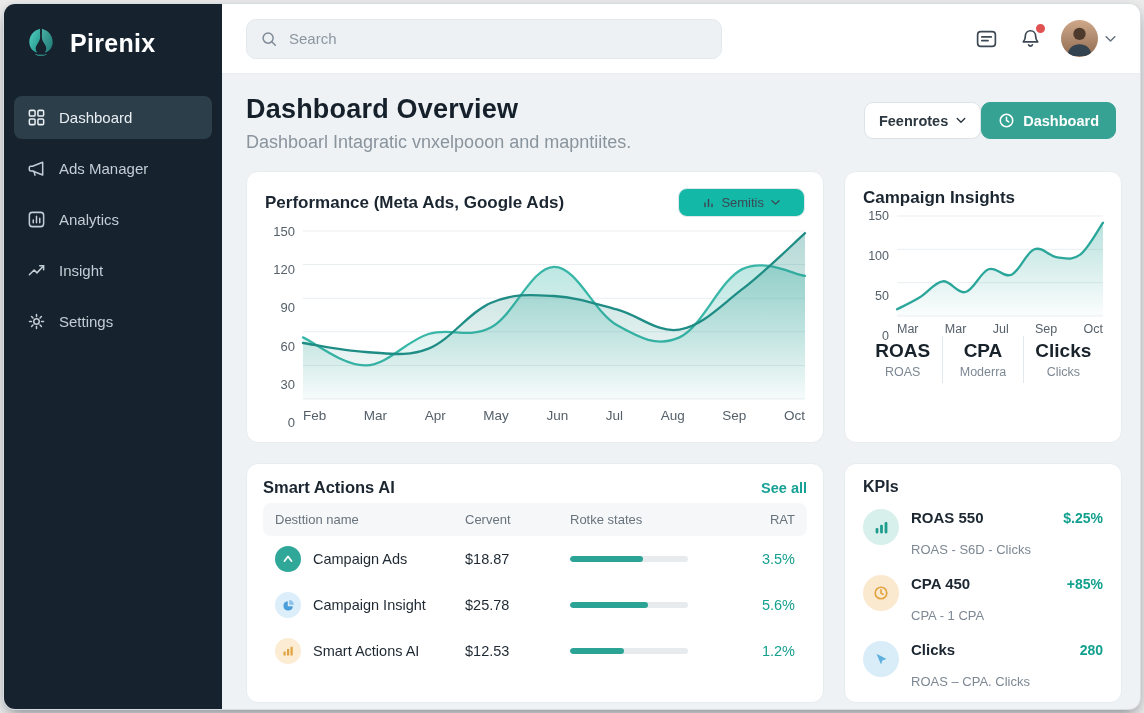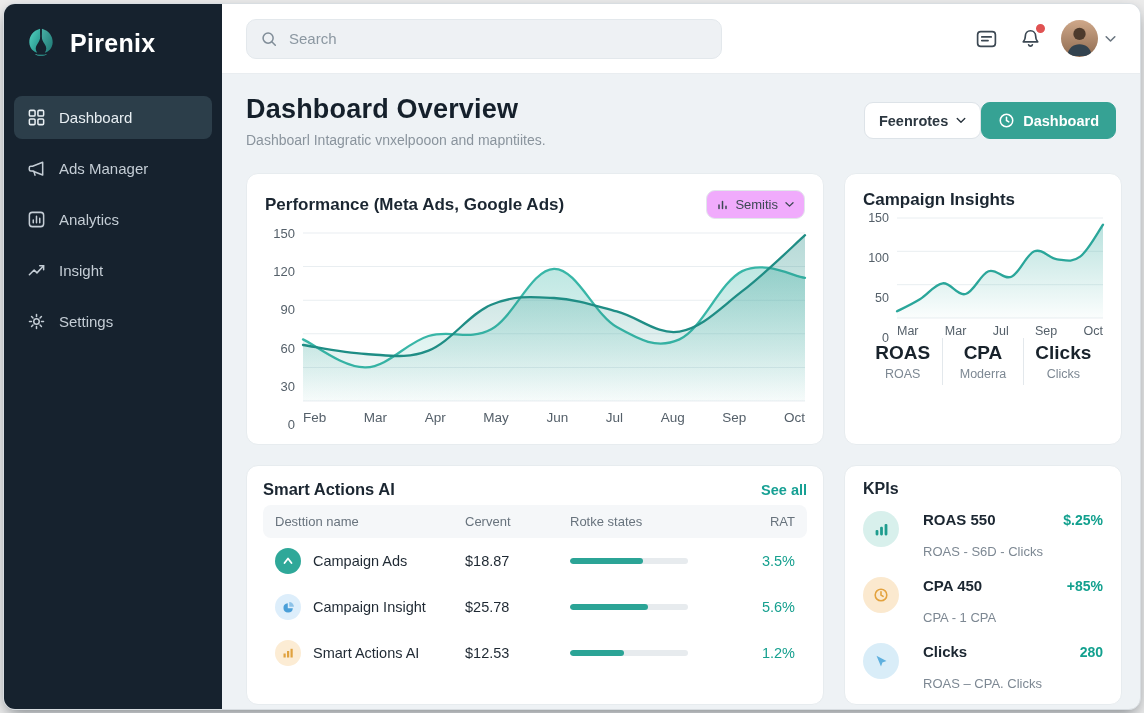--- a/index.html
+++ b/index.html
@@ -27,35 +27,35 @@
   .search input{border:0;outline:0;background:transparent;font-size:15px;color:#3c4853;width:100%;font-family:inherit}
   .search input::placeholder{color:#8b97a1}
   .topbar-right{display:flex;align-items:center;gap:18px}
   .icon-btn{background:none;border:none;cursor:pointer;color:#3c4853;display:flex;align-items:center;position:relative;padding:2px}
   .badge{position:absolute;top:-4px;right:-4px;width:13px;height:13px;background:#e05252;border-radius:50%;border:2px solid #fff}
   .avatar-wrap{display:flex;align-items:center;gap:7px;cursor:pointer}
   .avatar{width:37px;height:37px;border-radius:50%;overflow:hidden;display:block}
   .chev{color:#6b7680;display:flex}
 
   .content{flex:1;padding:20px 24px 0}
-  .page-head{display:flex;justify-content:space-between;align-items:flex-start;margin-bottom:25px}
+  .page-head{display:flex;justify-content:space-between;align-items:flex-start;margin-bottom:18px}
   h1{font-size:27px;color:#15202b;font-weight:bold;letter-spacing:.2px}
-  .subtitle{font-size:14px;color:#8a949d;margin-top:7px}
+  .subtitle{font-size:18px;color:#8a949d;margin-top:7px}
   .head-actions{display:flex;gap:0;margin-top:8px}
   .btn{display:inline-flex;align-items:center;gap:8px;border-radius:9px;font-size:14.5px;cursor:pointer;font-family:inherit}
   .btn-outline{background:#fff;border:1px solid #dde3e8;color:#2c3740;padding:9px 14px;font-weight:bold}
   .btn-primary{background:#36a294;border:1px solid #36a294;color:#fff;padding:9px 16px;font-weight:bold}
 
   .grid{display:grid;grid-template-columns:578px 278px;grid-template-rows:272px 240px;gap:20px}
   .card{background:#fff;border:1px solid #e7ecef;border-radius:12px;padding:16px 18px;overflow:hidden}
   .card h2{font-size:17px;color:#1b2631;font-weight:bold}
   .card-head{display:flex;justify-content:space-between;align-items:center;margin-bottom:14px}
 
   .pill{display:inline-flex;align-items:center;gap:7px;border:1px solid #e2e7eb;border-radius:9px;
-        padding:6px 10px;font-size:13px;color:#3c4853;background:#f0abfc;cursor:pointer;font-family:inherit}
+        padding:6px 24px;font-size:13px;color:#3c4853;background:#14b8a6;cursor:pointer;font-family:inherit}
 
   
   .chart-wrap{display:flex;gap:8px}
   .y-axis{display:flex;flex-direction:column;justify-content:space-between;text-align:right;
           font-size:13px;color:#55606a;width:30px;margin-top:-7px;margin-bottom:-7px}
   .x-axis{display:flex;justify-content:space-between;margin-top:9px;font-size:13.5px;color:#55606a}
   svg.chart{display:block;overflow:visible}
   .grid-line{stroke:#e9eef1;stroke-width:1}
 
   
@@ -73,21 +73,21 @@
   .col-name{flex:1;display:flex;align-items:center;min-width:0}
   .col-val{width:105px}
   .col-prog{width:165px;display:flex;align-items:center}
   .col-rate{width:60px;text-align:right}
   .row-icon{width:26px;height:26px;border-radius:50%;display:flex;align-items:center;justify-content:center;margin-right:12px;flex-shrink:0}
   .progress{width:118px;height:6px;background:#e7ebee;border-radius:4px;overflow:hidden}
   .progress i{display:block;height:100%;border-radius:4px;background:#2ba496}
   .rate{color:#16a08f}
 
   
-  .kpi{display:flex;align-items:flex-start;gap:24px;padding:9px 0;cursor:pointer}
+  .kpi{display:flex;align-items:flex-start;gap:12px;padding:9px 0;cursor:pointer}
   .kpi-icon{width:36px;height:36px;border-radius:50%;display:flex;align-items:center;justify-content:center;flex-shrink:0}
   .kpi-body{flex:1;min-width:0}
   .kpi-top{display:flex;justify-content:space-between;align-items:baseline}
   .kpi-title{font-size:15px;font-weight:bold;color:#1b2631}
   .kpi-value{font-size:14px;font-weight:bold;color:#12a08e}
   .kpi-sub{font-size:13px;color:#7d8893;margin-top:16px}
 </style>
 </head>
 <body>
 

